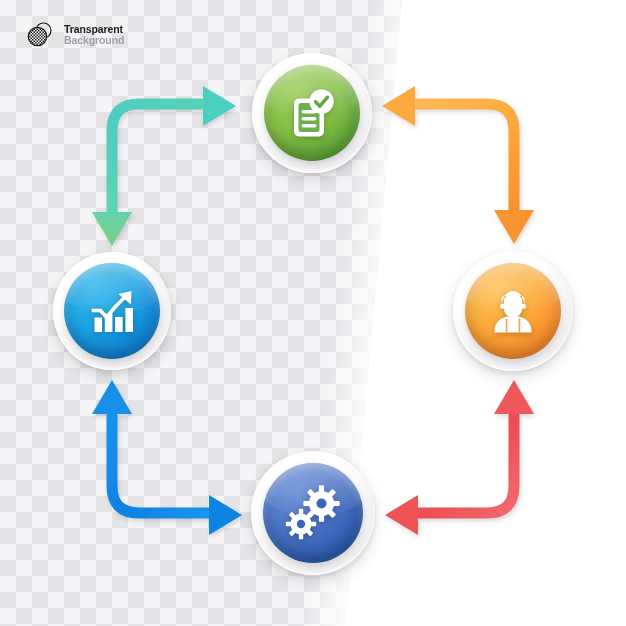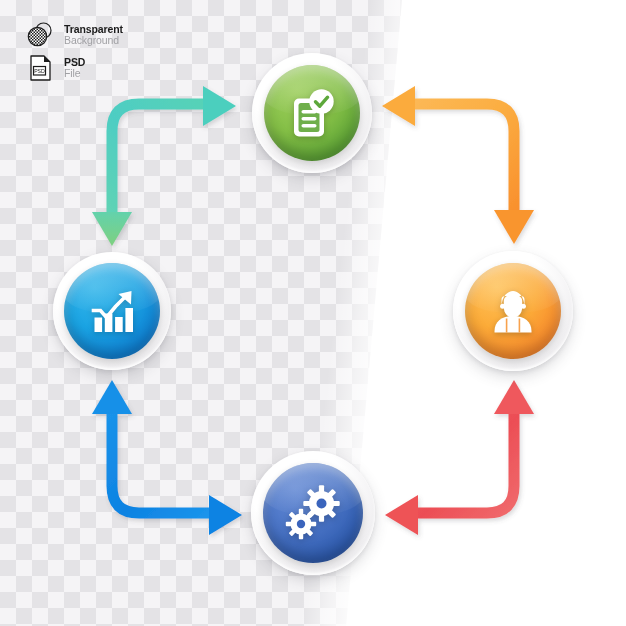--- a/index.html
+++ b/index.html
@@ -75,21 +75,21 @@
   }
   .badge-title {
     font-size: 10.5px;
     font-weight: bold;
     color: #1c1c1c;
     letter-spacing: -0.1px;
     display: block;
   }
   .badge-sub {
     font-size: 10.5px;
-    font-weight: normal;
+    font-weight: bold;
     color: #a0a0a4;
     letter-spacing: -0.1px;
     display: block;
   }
 
   
   .node {
     position: absolute;
     z-index: 30;
   }
@@ -324,31 +324,17 @@
           <circle cx="17.5" cy="9.5" r="7.5" fill="none" stroke="#1d1d1d" stroke-width="1.2"></circle>
           <circle cx="11.5" cy="15.5" r="9.2" fill="url(#miniChk)" stroke="#1d1d1d" stroke-width="1.2"></circle>
         </svg>
       </span>
       <span class="badge-text">
         <span class="badge-title">Transparent</span>
         <span class="badge-sub">Background</span>
       </span>
     </div>
 
-    <div class="badge-row">
-      <span class="badge-icon">
-        <svg width="26" height="28" viewBox="0 0 26 28">
-          <path d="M3,2 L16,2 L22,8 L22,26 L3,26 Z" fill="#ffffff" stroke="#1d1d1d" stroke-width="1.3" stroke-linejoin="round"></path>
-          <path d="M16,2 L16,8 L22,8 Z" fill="#1d1d1d"></path>
-          <rect x="5.5" y="12.5" width="12" height="8.5" fill="none" stroke="#1d1d1d" stroke-width="1.2"></rect>
-          <text x="11.5" y="18.9" font-family="&quot;Liberation Sans&quot;, sans-serif" font-size="5.2" fill="#1d1d1d" text-anchor="middle">PSD</text>
-        </svg>
-      </span>
-      <span class="badge-text">
-        <span class="badge-title">PSD</span>
-        <span class="badge-sub">File</span>
-      </span>
-    </div>
 
 
   </div>
 
 </div>
 
 </body></html>

